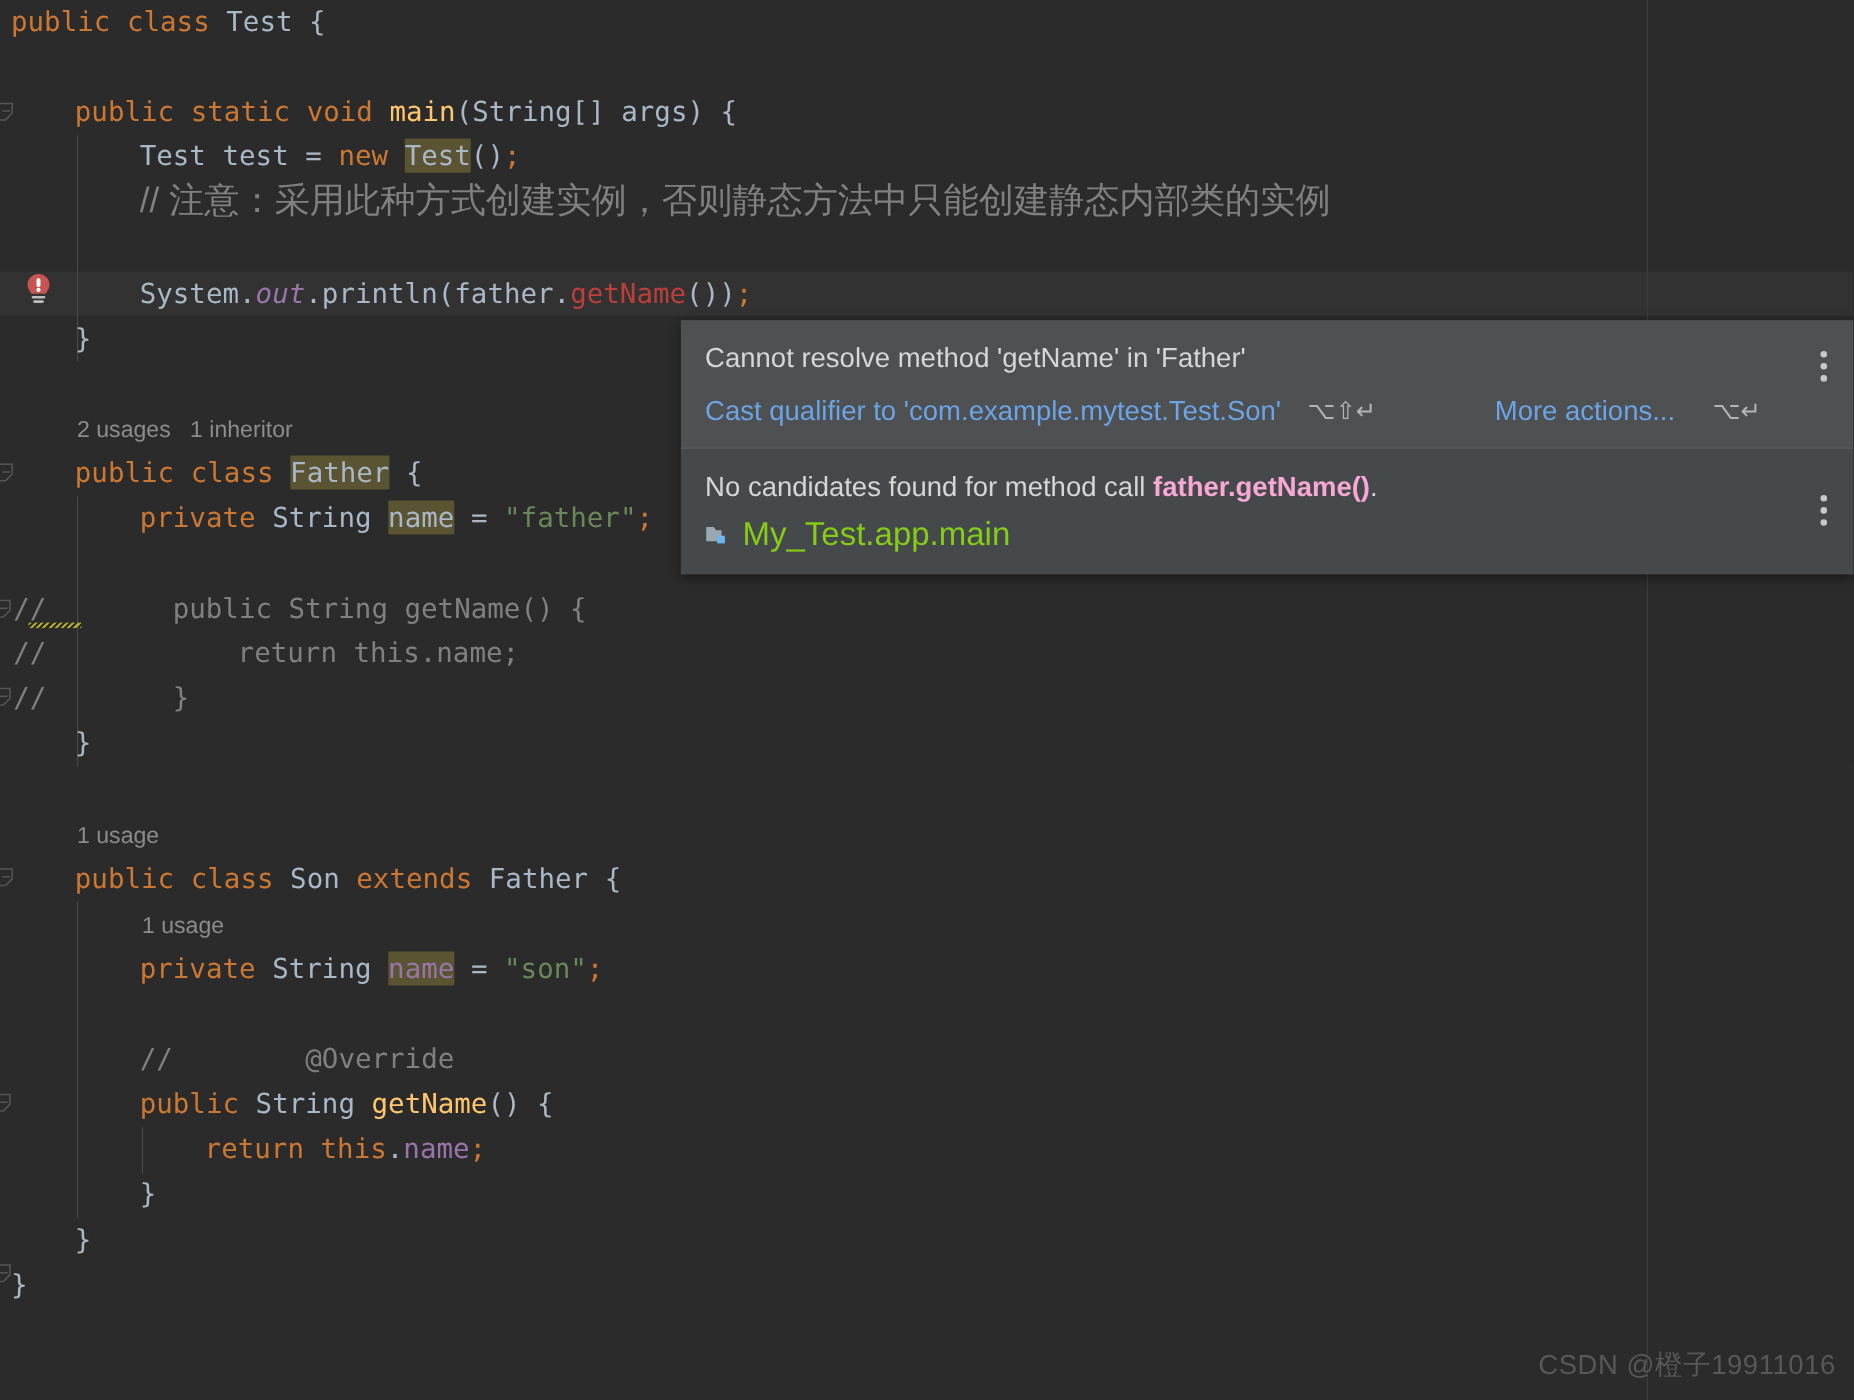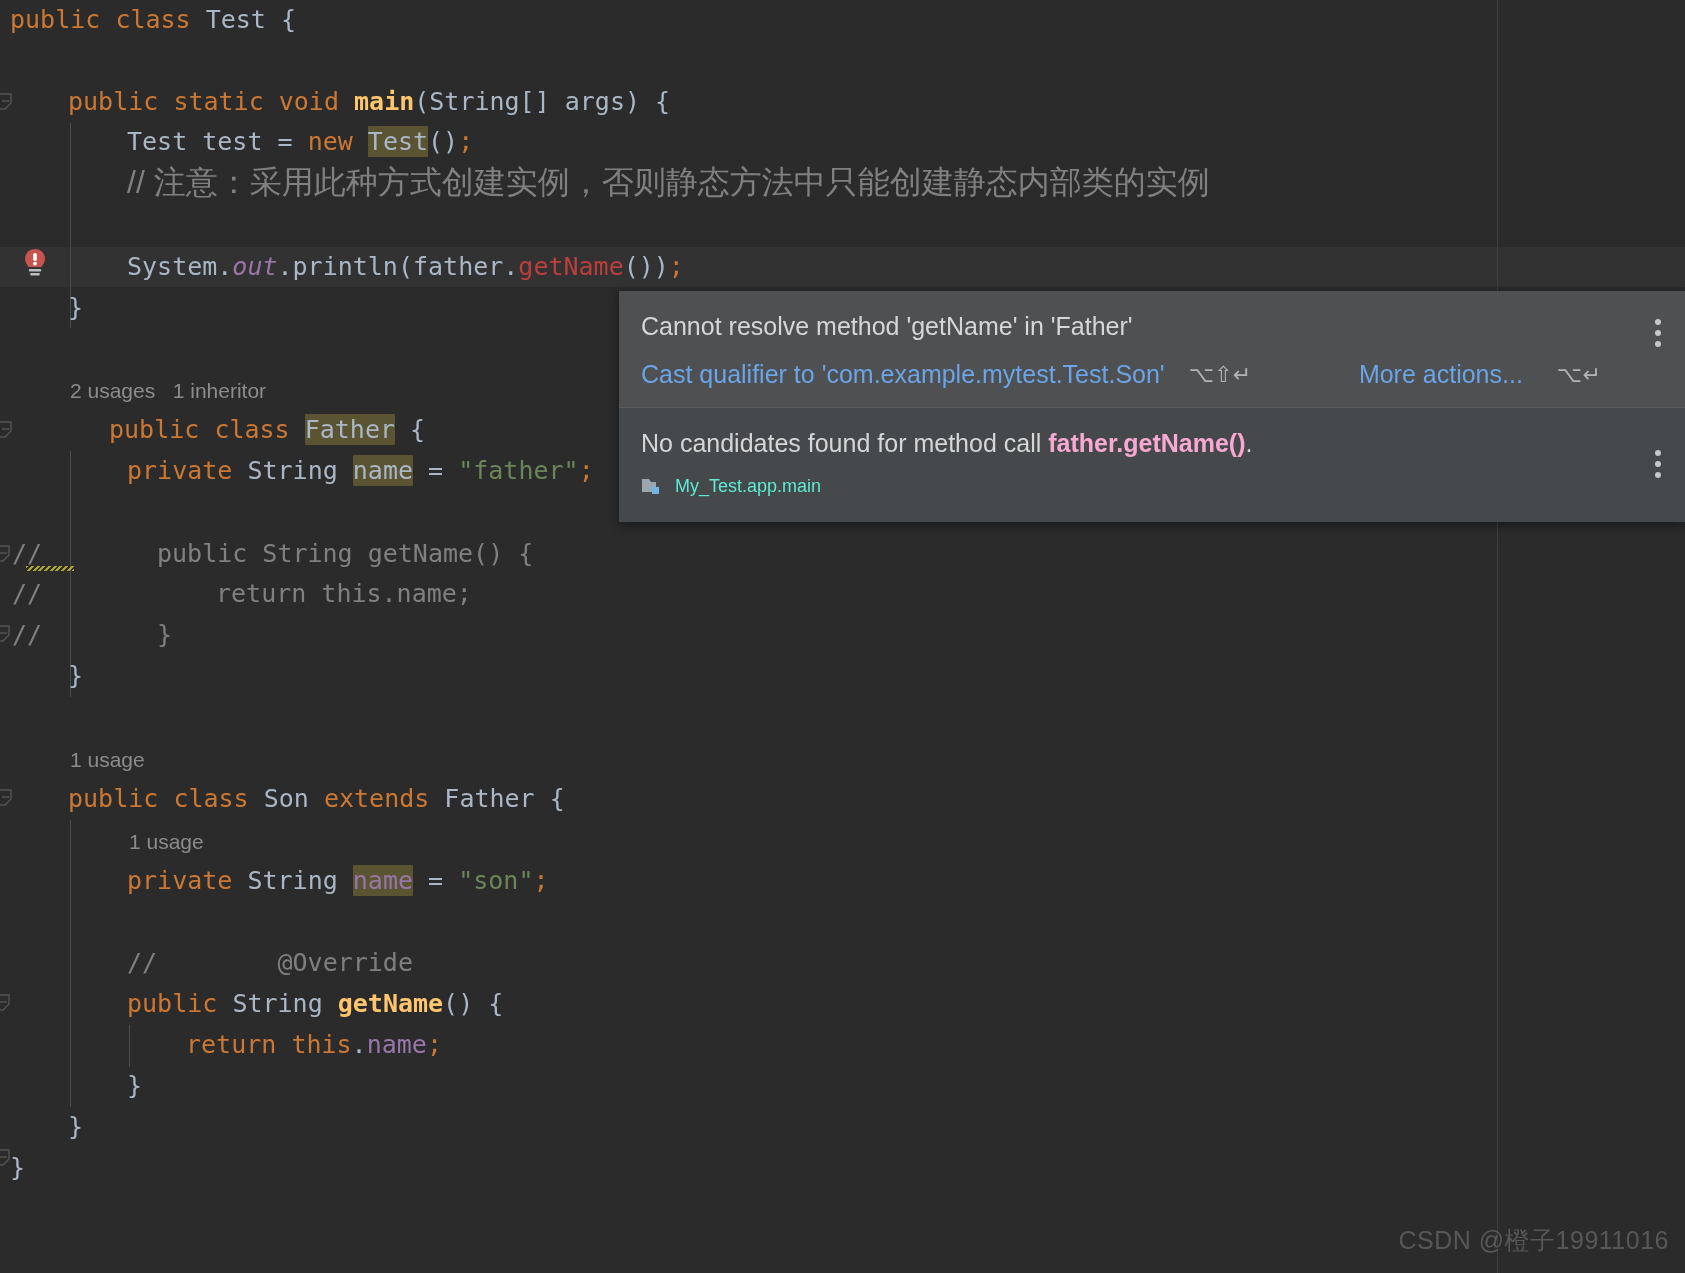--- a/index.html
+++ b/index.html
@@ -54,21 +54,21 @@
     position: absolute;
     left: 0;
     width: 1685px;
     height: 40px;
     background: #323232;
   }
 
   
   .kw       { color: #cc7832; }       
   .plain    { color: #a9b7c6; }
-  .mname    { color: #ffc66d; font-weight: bold; }       
+  .mname    { color: #ffc66d; }       
   .str      { color: #6a8759; }       
   .cmt      { color: #808080; }       
   .field    { color: #9876aa; }       
   .err      { color: #bc3f3c; }       
   .semi     { color: #cc7832; }
   .ital     { font-style: italic; }
 
   
   .hl {
     background: #5a5432;
@@ -196,22 +196,22 @@
     white-space: nowrap;
   }
   .tip-desc b { font-weight: bold; color: #f9a8d4; }
   .tip-origin {
     display: flex;
     align-items: center;
     margin-top: 10px;
     height: 32px;
   }
   .tip-origin-label {
-    font-size: 18px;
-    color: #5eead4;
+    font-size: 30px;
+    color: #84cc16;
     margin-left: 10px;
     white-space: nowrap;
   }
   .module-icon { width: 24px; height: 22px; }
 
   
   .kebab {
     position: absolute;
     width: 8px;
     display: flex;
@@ -317,21 +317,21 @@
 
     <div class="line cmt" style="top:162px; left:127px; font-family:'Liberation Sans','DejaVu Sans',sans-serif; font-size:32px;">// 注意：采用此种方式创建实例，否则静态方法中只能创建静态内部类的实例</div>
 
 
     <div class="line" style="top:247px; left:127px;"><span class="plain">System.</span><span class="field ital">out</span><span class="plain">.println(father.</span><span class="err">getName</span><span class="plain">())</span><span class="semi">;</span></div>
 
     <div class="line" style="top:288px; left:68px;"><span class="plain">}</span></div>
 
     <div class="hint" style="top:376px; left:70px;">2 usages   1 inheritor</div>
 
-    <div class="line" style="top:410px; left:68px;margin-left:41px;"><span class="kw">public</span> <span class="kw">class</span> <span class="hl plain">Father</span> <span class="plain">{</span></div>
+    <div class="line" style="top:410px; left:68px;"><span class="kw">public</span> <span class="kw">class</span> <span class="hl plain">Father</span> <span class="plain">{</span></div>
 
     <div class="line" style="top:451px; left:127px;"><span class="kw">private</span> <span class="plain">String</span> <span class="hl plain">name</span> <span class="plain">=</span> <span class="str">"father"</span><span class="semi">;</span></div>
 
     <div class="gut-comment" style="top:534px; left:12px;">//</div>
     <div class="line cmt" style="top:534px; left:157px;">public String getName() {</div>
 
     <div class="gut-comment" style="top:574px; left:12px;">//</div>
     <div class="line cmt" style="top:574px; left:216px;">return this.name;</div>
 
     <div class="gut-comment" style="top:615px; left:12px;">//</div>

